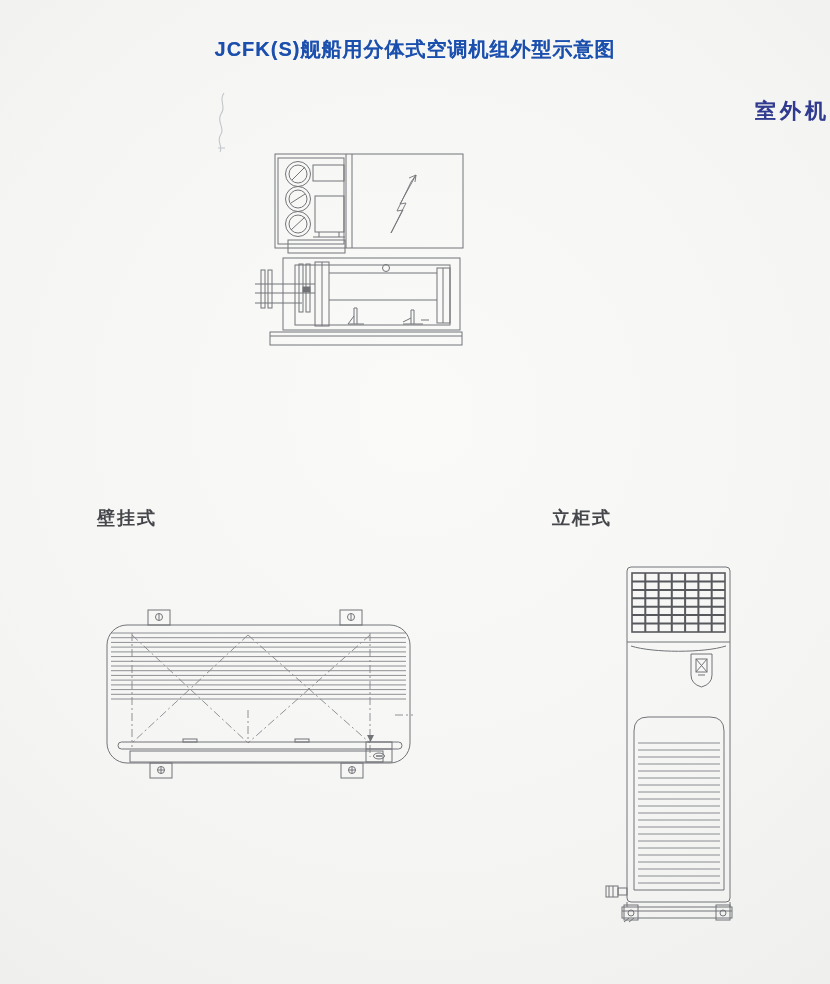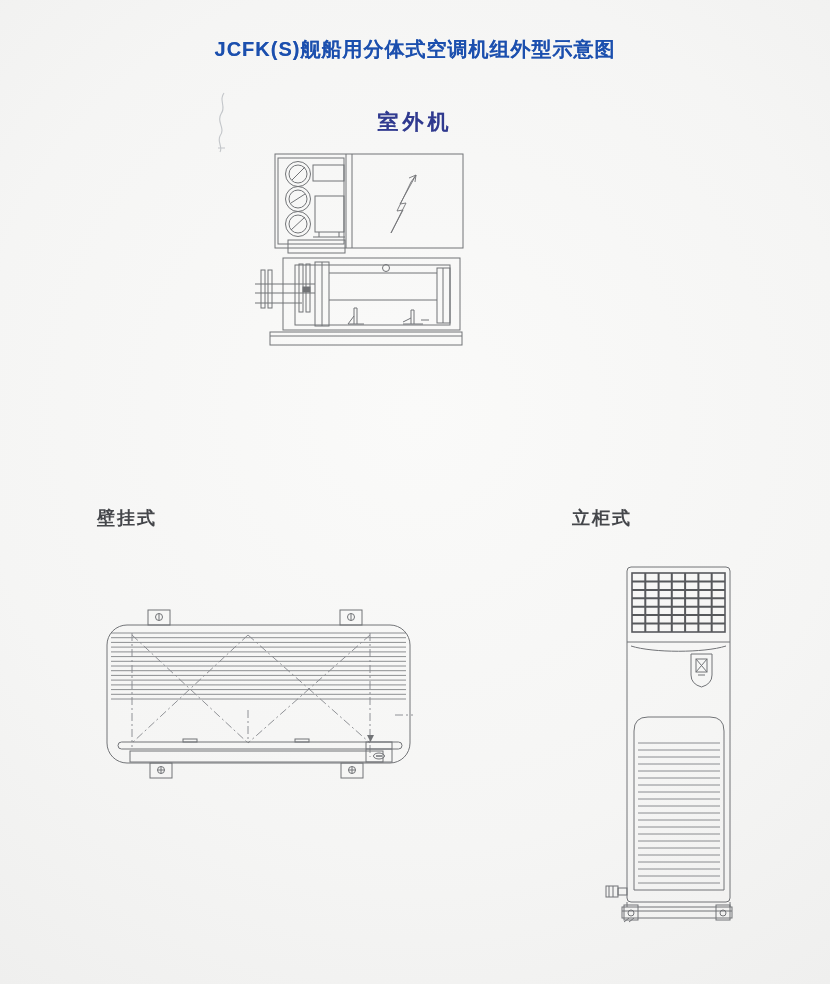--- a/index.html
+++ b/index.html
@@ -20,29 +20,29 @@
     color:#1b4fae;
     text-shadow:0 0 .5px rgba(27,79,174,.6);
   }
   .section-label{
     position:absolute;left:0;right:0;
     text-align:center;
     font-size:21px;font-weight:700;letter-spacing:4px;
     color:#303a8f;
     text-shadow:0 0 .5px rgba(48,58,143,.5);
   }
-  .section-label.outdoor{top:108px;}
+  .section-label.outdoor{top:97px;text-align:right;}
   .section-label.indoor{top:437px;}
   .type-label{
     position:absolute;top:506px;
     font-size:18px;font-weight:600;letter-spacing:2px;
     color:#45474b;
   }
   .type-label.wall{left:97px;}
-  .type-label.cabinet{left:572px;}
+  .type-label.cabinet{left:552px;}
   .fig{position:absolute;}
   .fig-outdoor{left:253px;top:146px;}
   .fig-wall{left:95px;top:600px;}
   .fig-floor{left:598px;top:556px;}
   .artifact{position:absolute;left:212px;top:90px;}
   svg{display:block;}
 </style>
 </head>
 <body>
 

